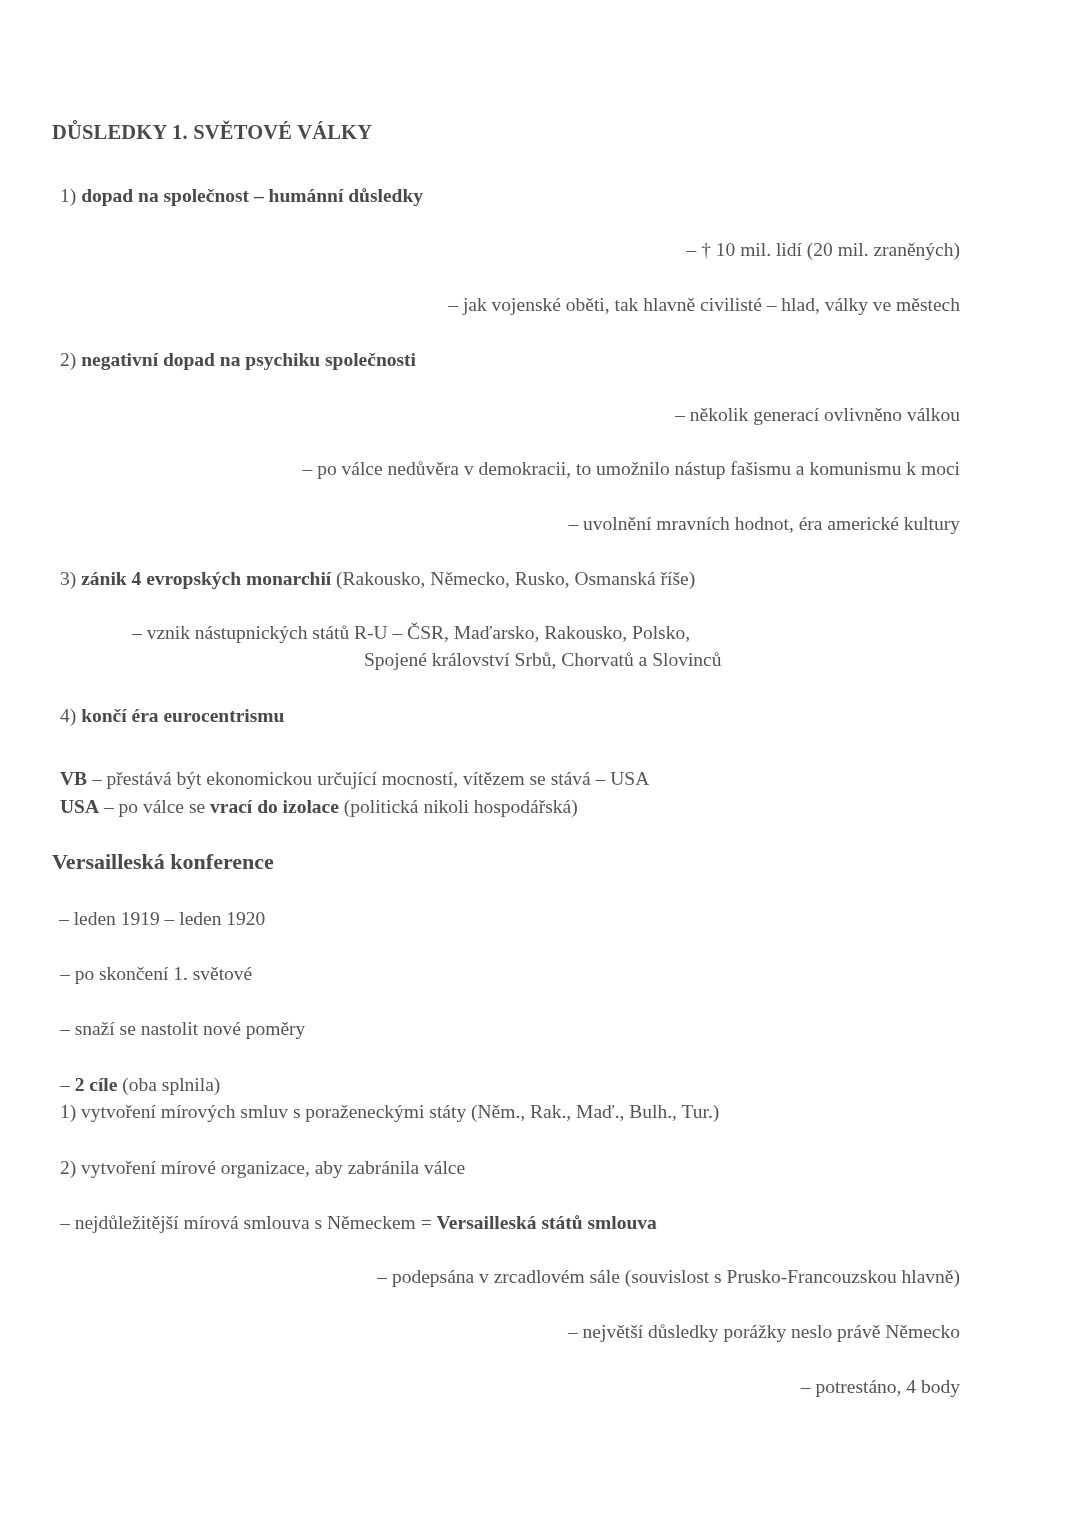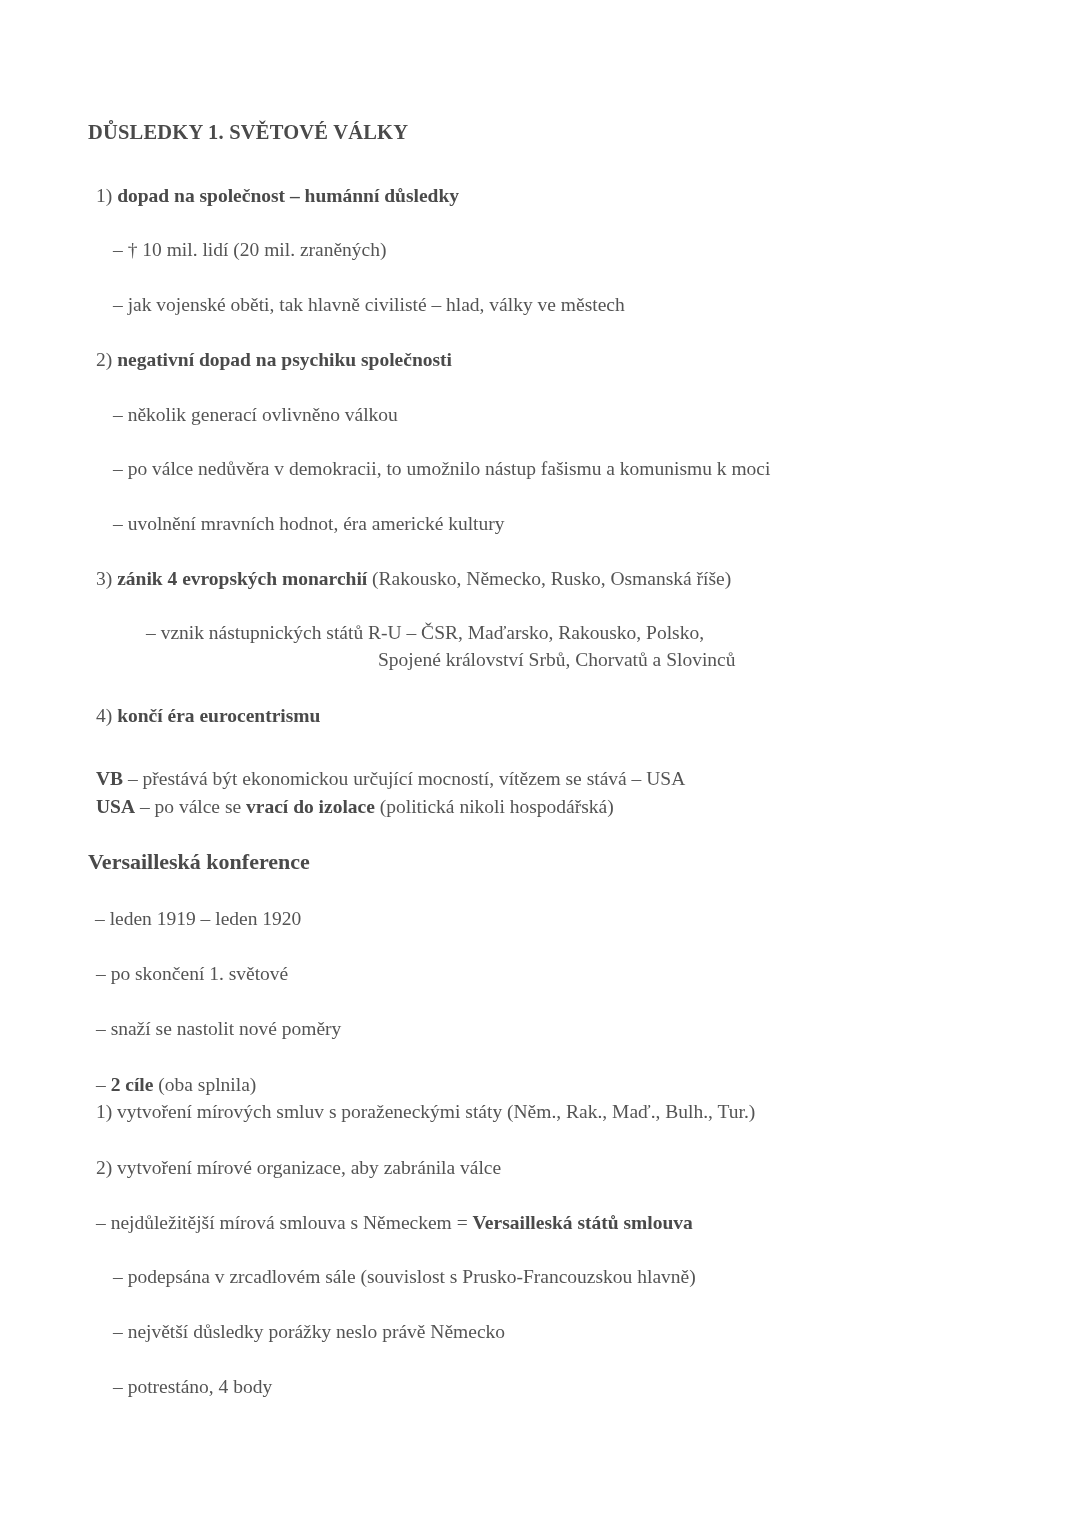--- a/index.html
+++ b/index.html
@@ -14,49 +14,49 @@
     font-family: "Liberation Serif", "DejaVu Serif", serif;
     color: #4d4d4d;
     -webkit-font-smoothing: antialiased;
     overflow: hidden;
   }
   .page {
     position: relative;
     width: 1080px;
     height: 1527px;
     box-sizing: border-box;
-    padding: 120px 120px 0 88px;
+    padding: 120px 120px 0 52px;
   }
 
   .doc-title {
     font-size: 20.5px;
     font-weight: bold;
     letter-spacing: 0.2px;
     color: #4a4a4a;
     margin: 0 0 38px 0;
     line-height: 1.2;
   }
 
   .block {
     margin: 0 0 29px 0;
     line-height: 1.32;
     font-size: 19.5px;
     color: #545454;
   }
   .block:last-child { margin-bottom: 0; }
 
   .lvl0 { margin-left: 8px; }
-  .lvl1 { margin-left: 25px; }
+  .lvl1 { margin-left: 56px; text-align: right; }
   .lvl-tiny { margin-left: 7px; }
 
   .b { font-weight: bold; color: #4a4a4a; }
   .pair { margin-bottom: 29px; line-height: 1.42; }
 
   .hang {
-    margin-left: 58px;
+    margin-left: 80px;
     line-height: 1.38;
   }
   .hang .cont {
     display: block;
     margin-left: 232px;
   }
 
   .heading-sub {
     font-weight: bold;
     font-size: 22px;

